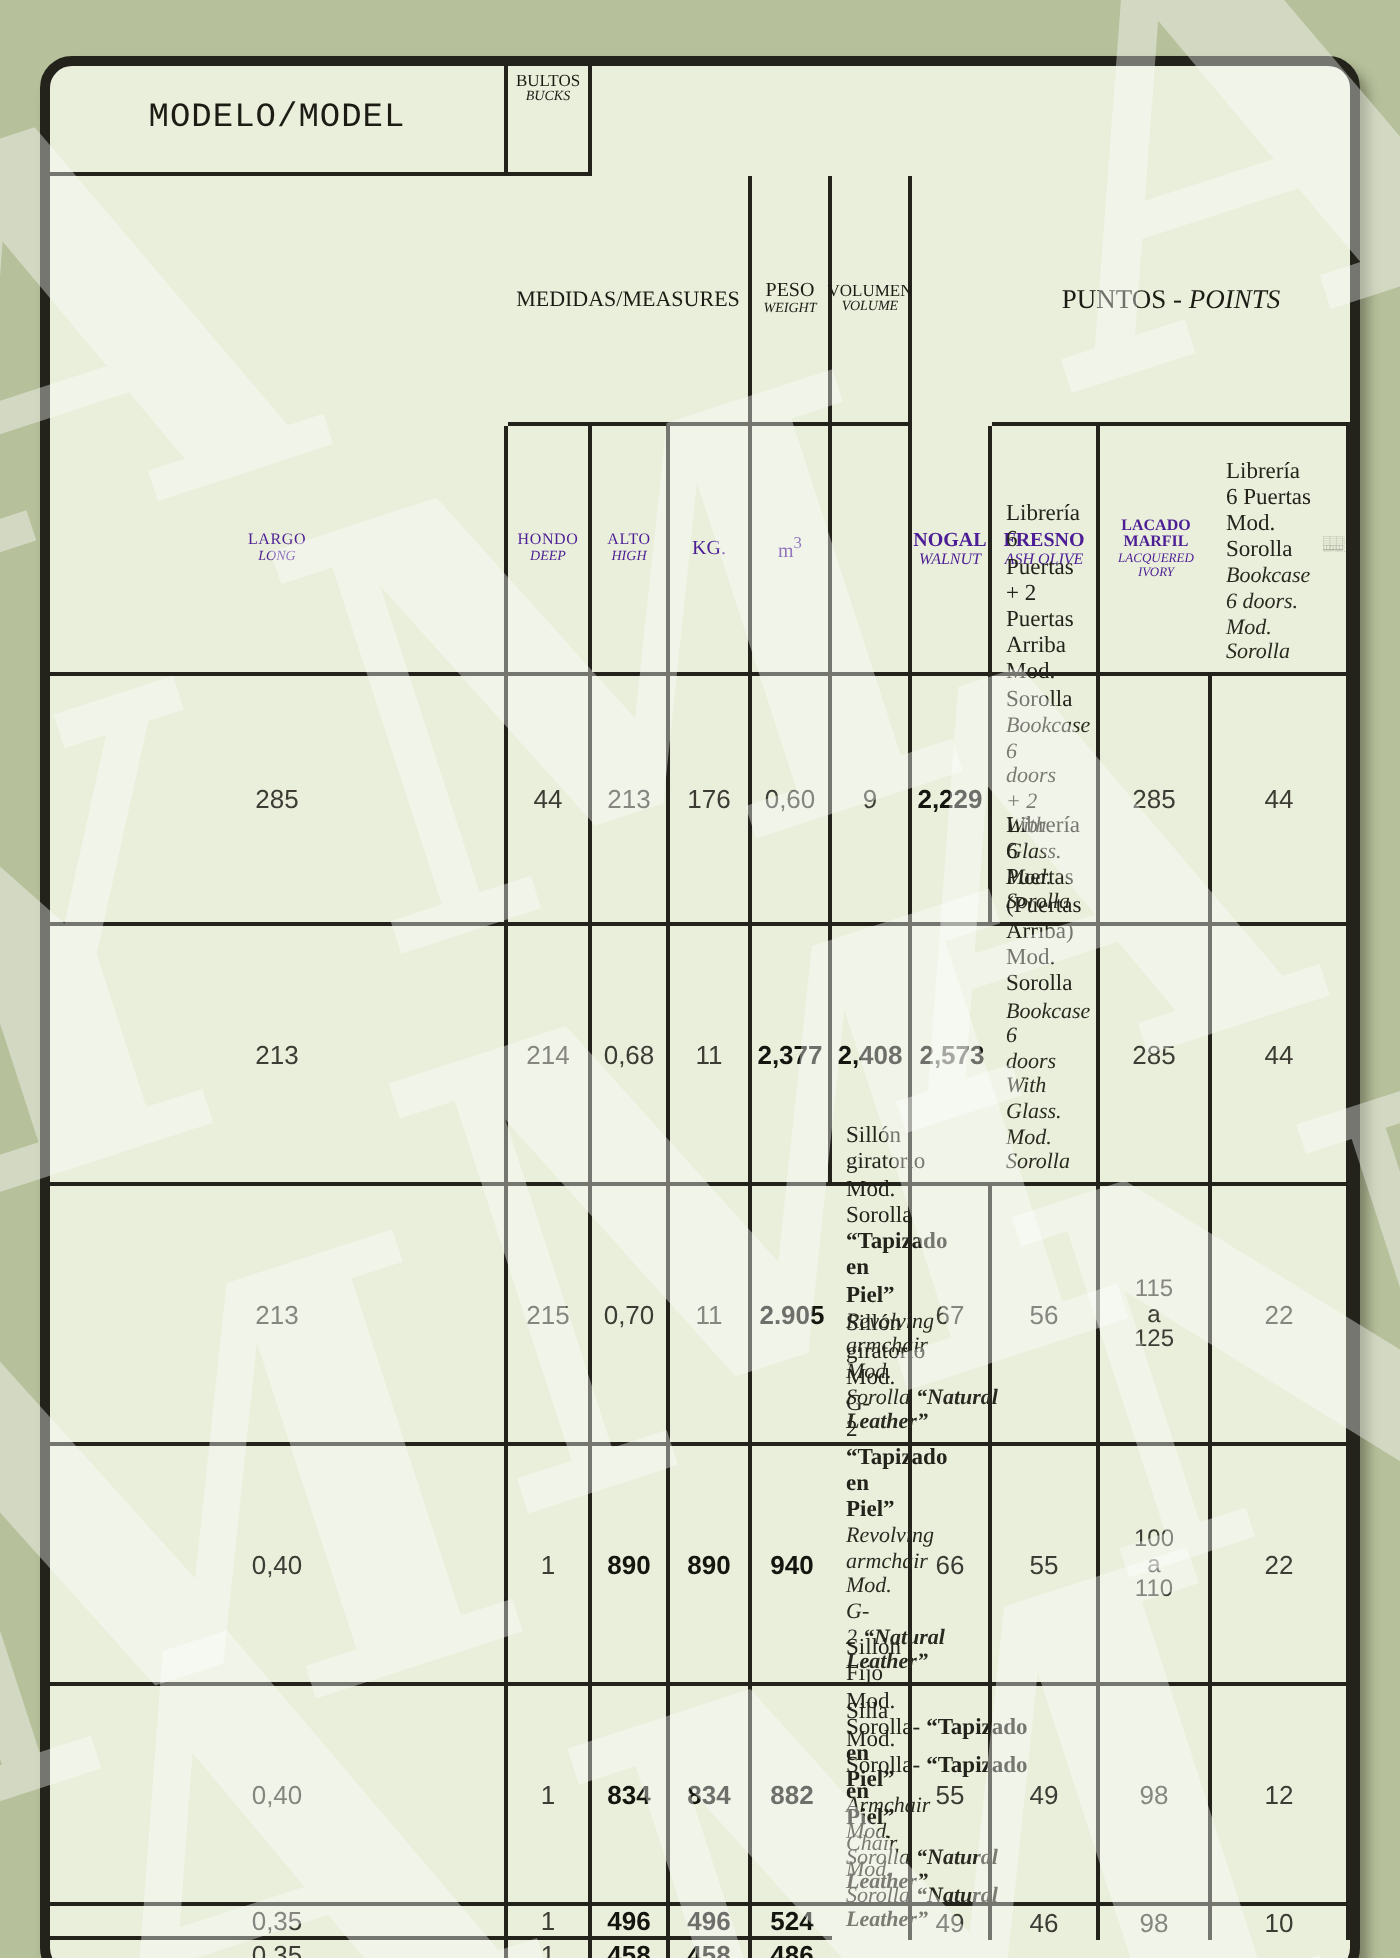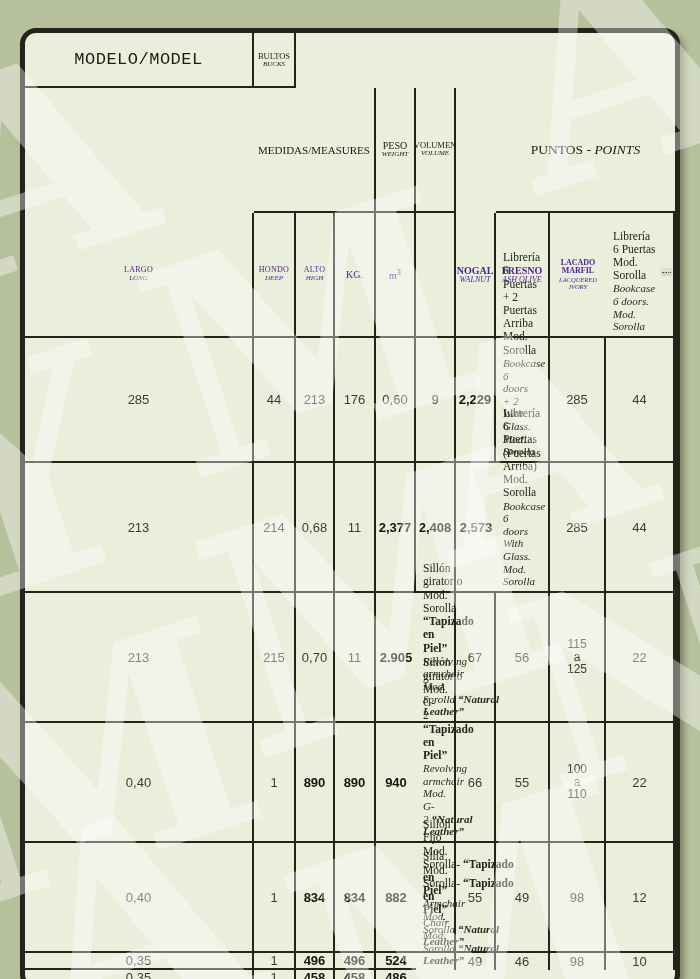--- a/index.html
+++ b/index.html
@@ -39,21 +39,21 @@
   .lr{border-bottom:none}
 
   
   .h-model{grid-row:1/3;font-family:Liberation Mono, monospace;font-size:17px;
            letter-spacing:.5px;color:#1c1c14}
   .h-med{grid-column:2/5;font-family:"Liberation Serif",serif;font-size:11px;color:#1c1c14}
   .h-top{font-family:"Liberation Serif",serif;color:#1c1c14;line-height:1.05}
   .h-peso{font-size:10px}
   .h-sub-it{font-style:italic;font-size:7px}
   .h-vol,.h-bul{font-size:8.5px}
-  .h-bultos{grid-row:1/3;justify-content:flex-start;padding-top:19px}
+  .h-bultos{grid-row:1/3;justify-content:flex-start;padding-top:3px}
   .h-puntos{grid-column:8/11;font-family:"Liberation Serif",serif;font-size:13.5px;color:#1c1c14}
   .h-puntos i{font-style:italic}
   .h2{font-family:"Liberation Serif",serif;color:#4c1d95;line-height:1.1}
   .h2 .es{font-size:8px;letter-spacing:.3px}
   .h2 .en{font-size:7px;font-style:italic}
   .h2 .kg{font-size:10px}
   .h2 .m3{font-size:10px}
   .h2 .pt-es{font-size:10px;font-weight:bold}
   .h2 .pt-en{font-size:8px;font-style:italic}
   .h2 .pt-es-sm{font-size:8px;font-weight:bold}

